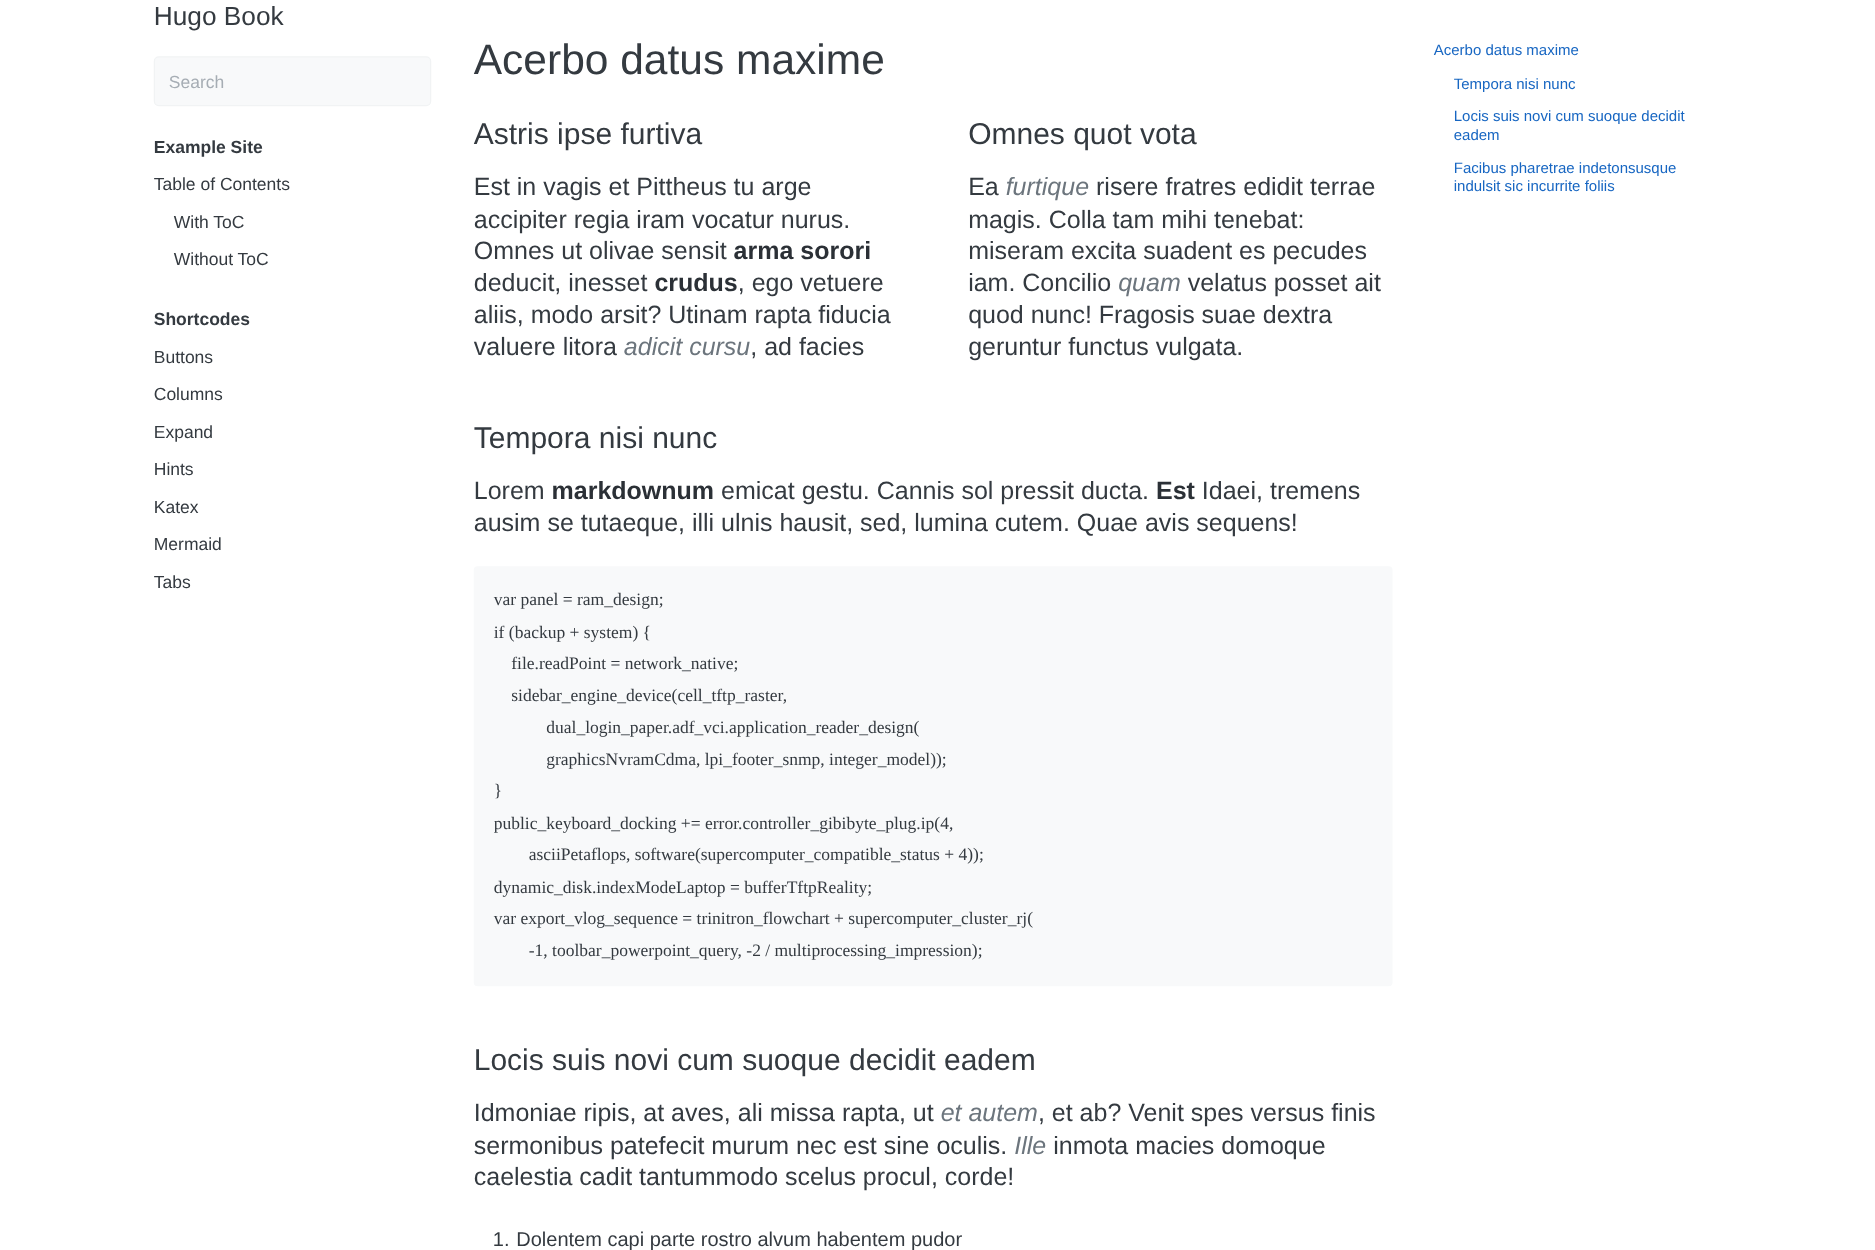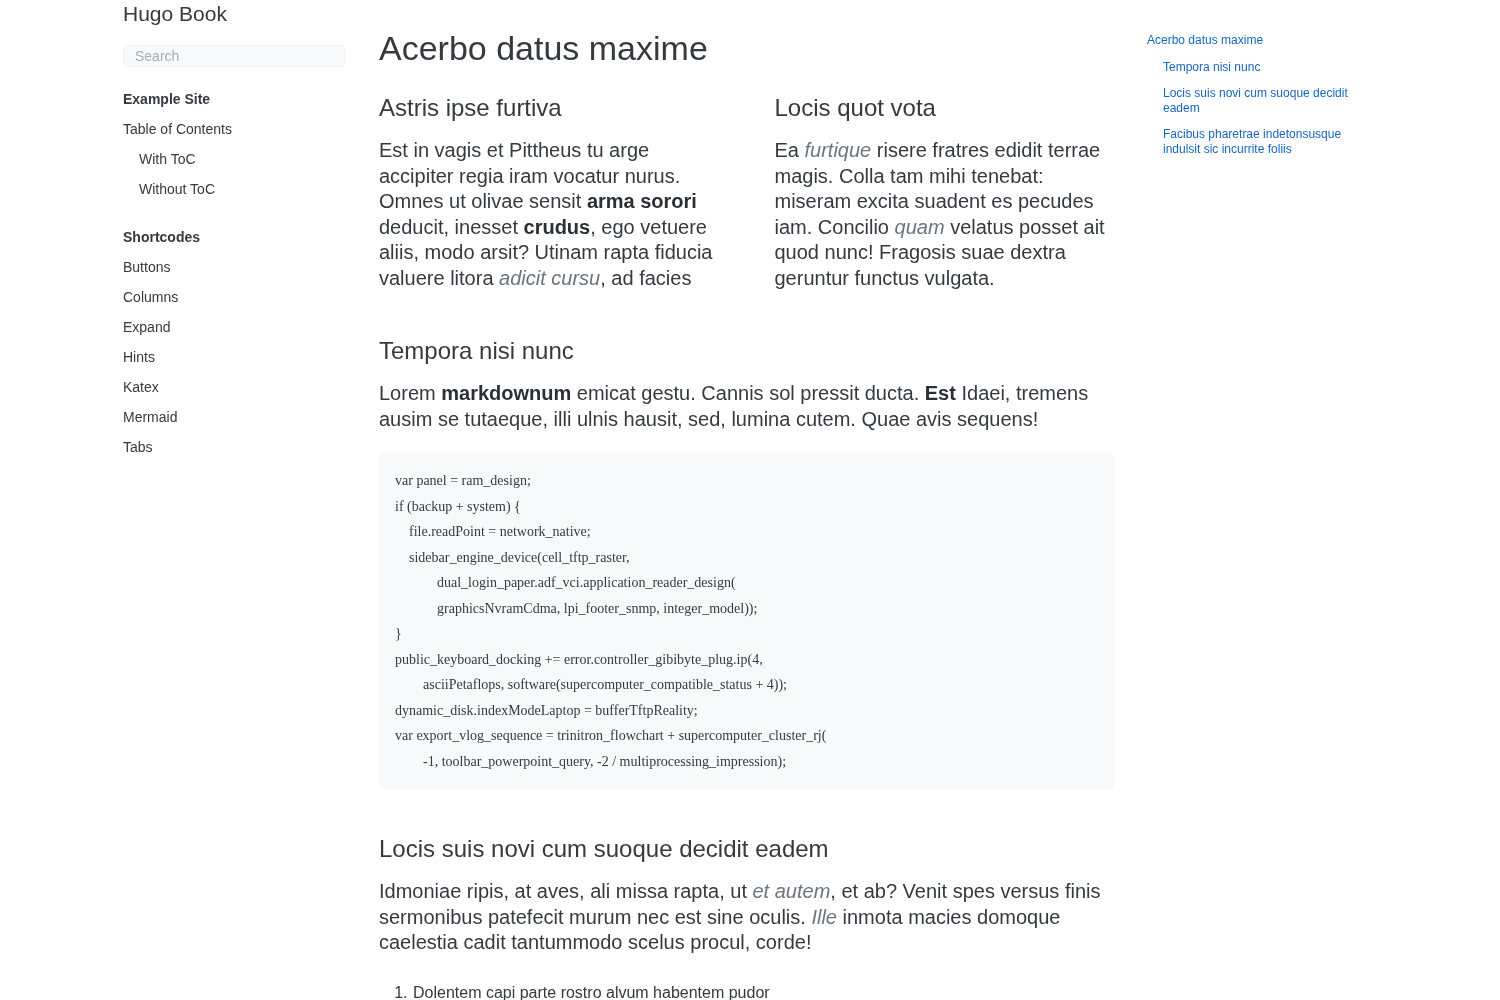--- a/index.html
+++ b/index.html
@@ -24,21 +24,21 @@
   }
   .brand {
     font-size: 21px;
     font-weight: 400;
     line-height: 28px;
     color: #343a40;
   }
   .search {
     margin-top: 17px;
     width: 100%;
-    height: 22px;
+    height: 40px;
     background: #f8f9fa;
     border: 1px solid #f1f3f4;
     border-radius: 4px;
     padding: 0 11px;
     font-size: 14px;
     font-family: "Liberation Sans", sans-serif;
     color: #a16207;
     outline: none;
   }
   .search::placeholder { color: #a6adb4; }
@@ -156,21 +156,21 @@
 
   <main class="main">
     <h1>Acerbo datus maxime</h1>
 
     <div class="columns">
       <div class="col">
         <h2>Astris ipse furtiva</h2>
         <p><span>Est in vagis et Pittheus tu arge accipiter regia iram vocatur nurus. Omnes ut olivae sensit </span><strong>arma sorori</strong><span> deducit, inesset </span><strong>crudus</strong><span>, ego vetuere aliis, modo arsit? Utinam rapta fiducia valuere litora </span><em>adicit cursu</em><span>, ad facies</span></p>
       </div>
       <div class="col">
-        <h2>Locis quot vota</h2>
+        <h2>Omnes quot vota</h2>
         <p><span>Ea </span><em>furtique</em><span> risere fratres edidit terrae magis. Colla tam mihi tenebat: miseram excita suadent es pecudes iam. Concilio </span><em>quam</em><span> velatus posset ait quod nunc! Fragosis suae dextra geruntur functus vulgata.</span></p>
       </div>
     </div>
 
     <h2 class="sect">Tempora nisi nunc</h2>
     <p><span>Lorem </span><strong>markdownum</strong><span> emicat gestu. Cannis sol pressit ducta. </span><strong>Est</strong><span> Idaei, tremens ausim se tutaeque, illi ulnis hausit, sed, lumina cutem. Quae avis sequens!</span></p>
 
     <pre class="code">var panel = ram_design;
 if (backup + system) {
     file.readPoint = network_native;

